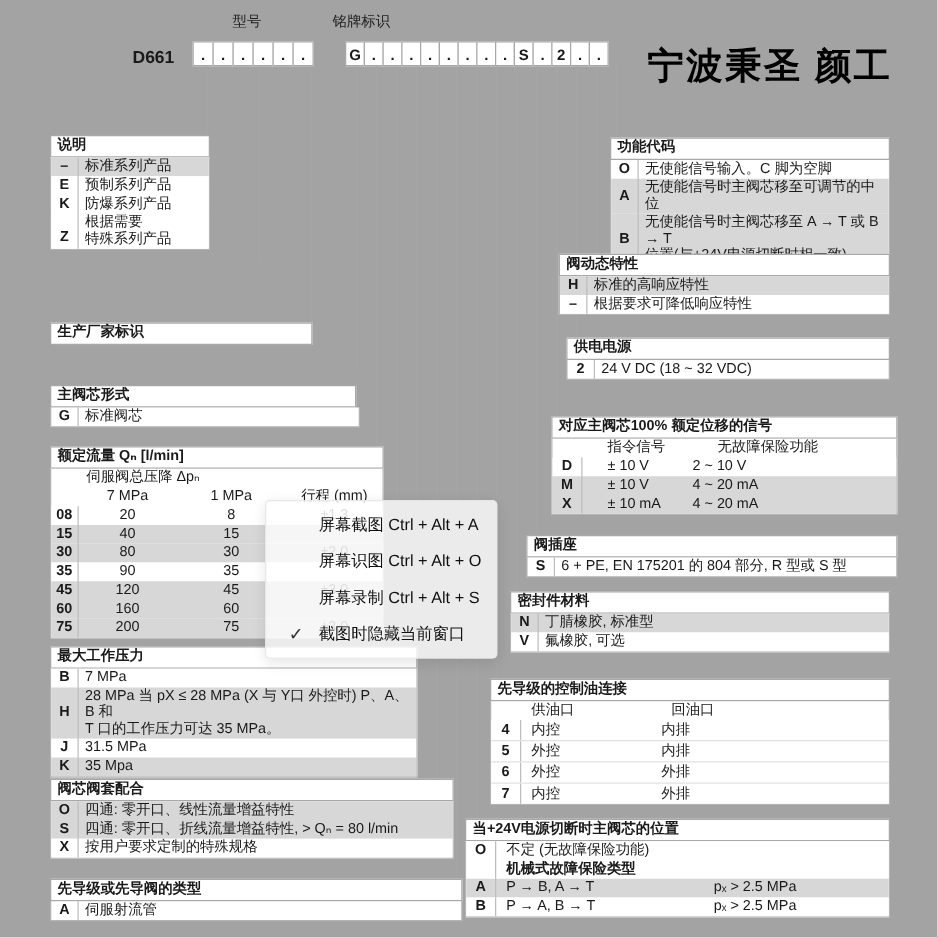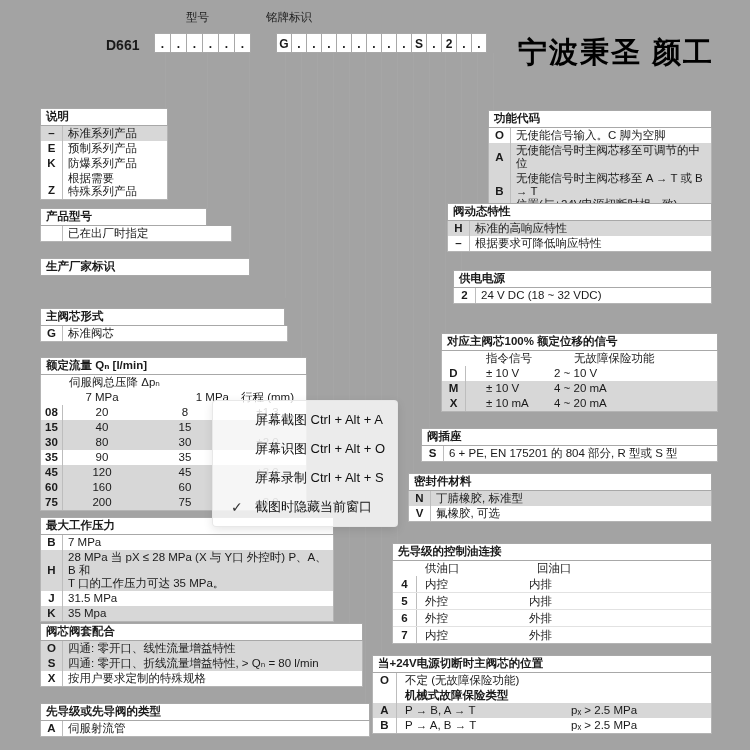--- a/index.html
+++ b/index.html
@@ -131,29 +131,20 @@
           <span class="cell t">防爆系列产品</span>
         </div>
         <div class="row code-bottom">
           <span class="cell c">Z</span>
           <span class="cell t">根据需要
 特殊系列产品</span>
         </div>
       </div>
   </div>
 
-  <div class="section" style="left:40px;top:208px;">
-    <div class="sec-h" style="width:167px;">产品型号</div>
-    <div class="sec-b" style="width:192px;">
-        <div class="row">
-          <span class="cell c"></span>
-          <span class="cell t">已在出厂时指定</span>
-        </div>
-      </div>
-  </div>
 
   <div class="section" style="left:40px;top:258px;width:210px;">
     <div class="sec-h">生产厂家标识</div>
   </div>
 
   <div class="section" style="left:40px;top:308px;">
     <div class="sec-h" style="width:245px;">主阀芯形式</div>
     <div class="sec-b" style="width:248px;">
         <div class="row">
           <span class="cell c">G</span>
@@ -162,21 +153,21 @@
       </div>
   </div>
 
   <div class="section flow" style="left:40px;top:357px;width:267px;">
     <div class="sec-h">额定流量 Qₙ [l/min]</div>
     <div class="sec-b">
       <div class="subhdr">伺服阀总压降 Δpₙ</div>
       <div class="colhdr">
         <span style="flex:0 0 22px;"></span>
         <span style="flex:0 0 78px;text-align:center;">7 MPa</span>
-        <span style="flex:0 0 88px;text-align:right;">1 MPa</span>
+        <span style="flex:0 0 88px;text-align:center;">1 MPa</span>
         <span style="flex:1;text-align:center;">行程 (mm)</span>
       </div>
       <div>
           <div class="row">
             <span class="cell c">08</span>
             <span class="cell v7">20</span>
             <span class="cell v1">8</span>
             <span class="cell st">±1.3</span>
           </div>
           <div class="row shaded">

